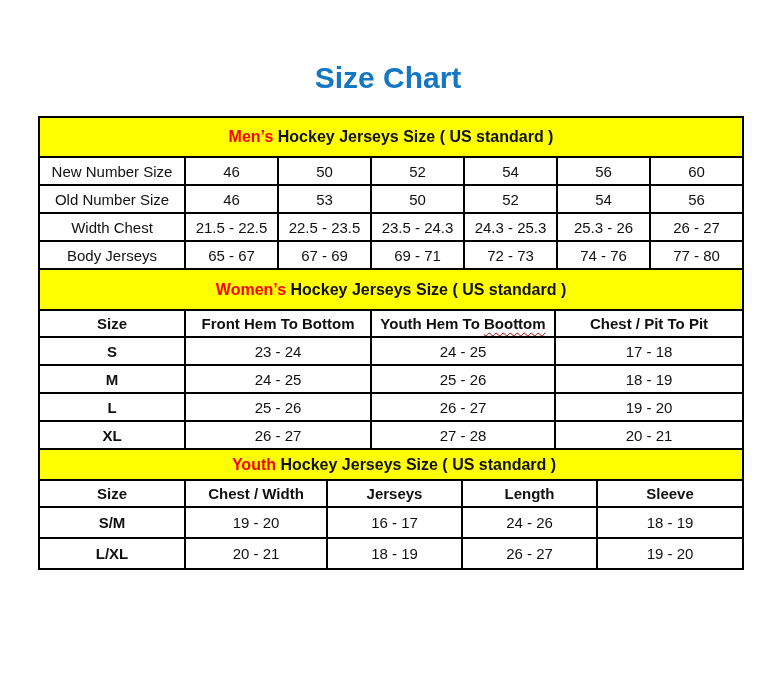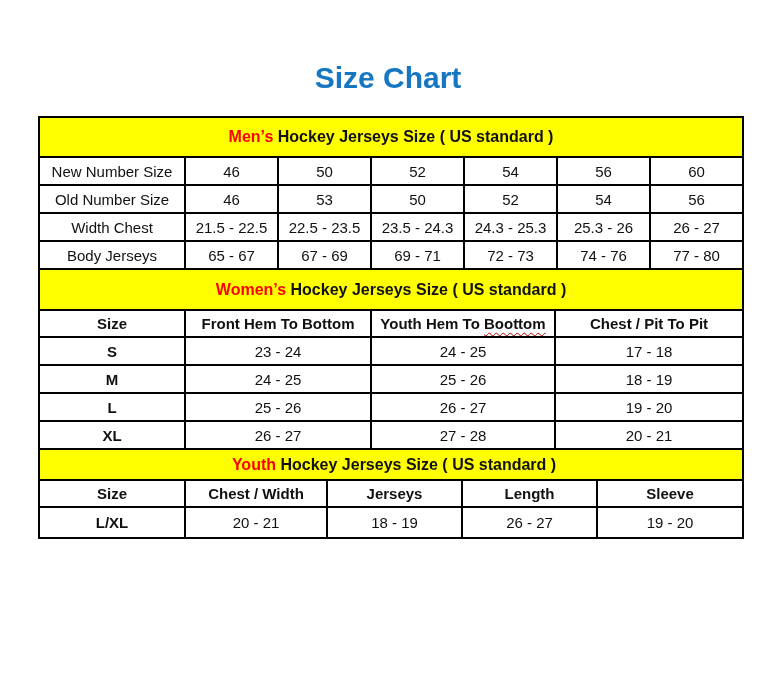--- a/index.html
+++ b/index.html
@@ -142,20 +142,27 @@
         <td colspan="5"><span class="hl">Youth</span><span> Hockey Jerseys Size ( US standard )</span></td>
       </tr>
       <tr class="head">
         <td>Size</td>
         <td>Chest / Width</td>
         <td>Jerseys</td>
         <td>Length</td>
         <td>Sleeve</td>
       </tr>
       <tr class="data">
+        <td class="label">S/M</td>
+        <td>19 - 20</td>
+        <td>16 - 17</td>
+        <td>24 - 26</td>
+        <td>18 - 19</td>
+      </tr>
+      <tr class="data">
         <td class="label">L/XL</td>
         <td>20 - 21</td>
         <td>18 - 19</td>
         <td>26 - 27</td>
         <td>19 - 20</td>
       </tr>
     </tbody>
       </table>
 
   </div>

